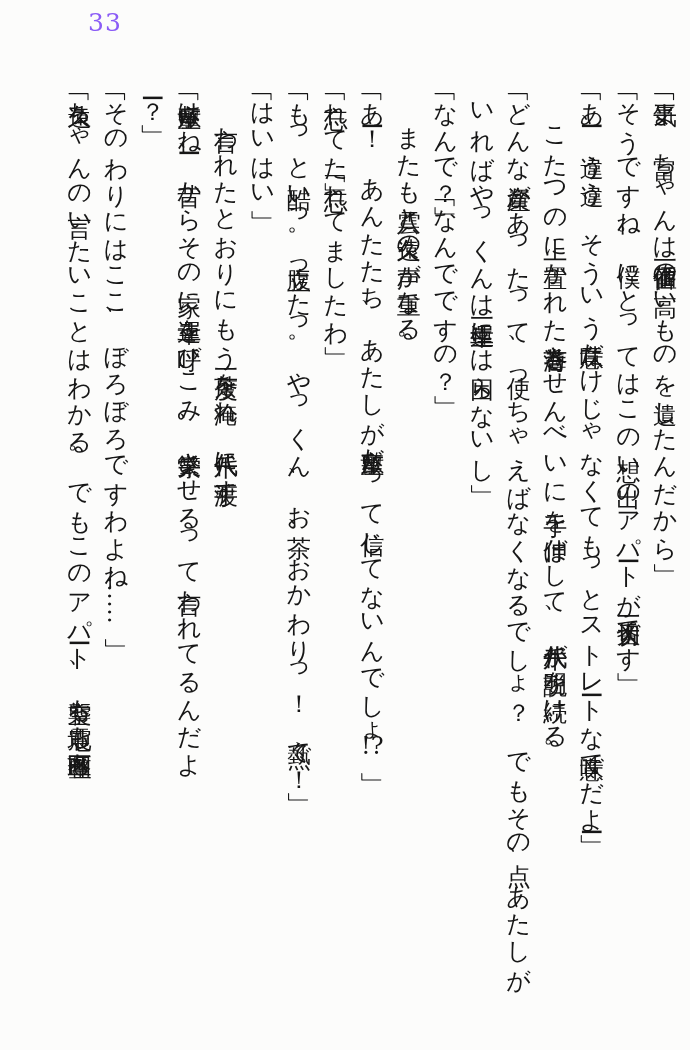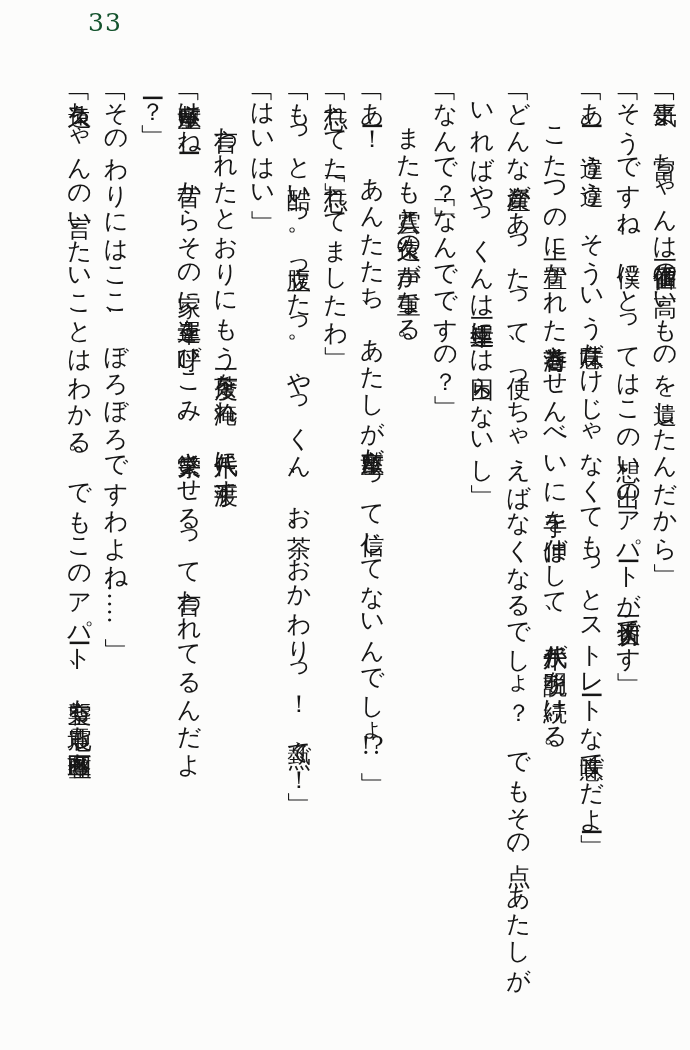--- a/index.html
+++ b/index.html
@@ -14,21 +14,21 @@
     background: #fcfcfb;
     font-family: "DejaVu Serif", "Liberation Serif", serif;
     color: #161616;
   }
   .page-number {
     position: absolute;
     top: 8px;
     left: 88px;
     font-size: 25px;
     letter-spacing: 1px;
-    color: #14532d;
+    color: #8b5cf6;
   }
   .text-block {
     position: absolute;
     top: 86px;
     right: 7px;
     height: 918px;
     writing-mode: vertical-rl;
     text-orientation: mixed;
     font-size: 24px;
   }

